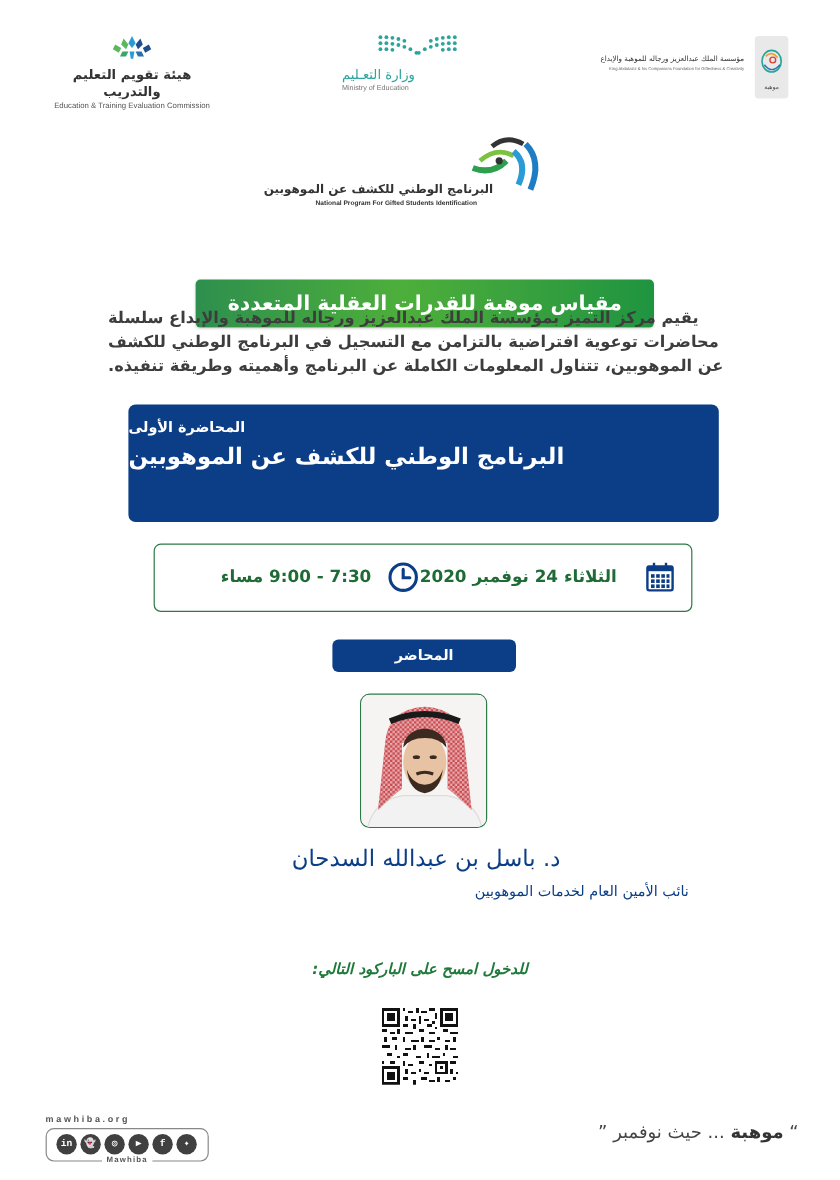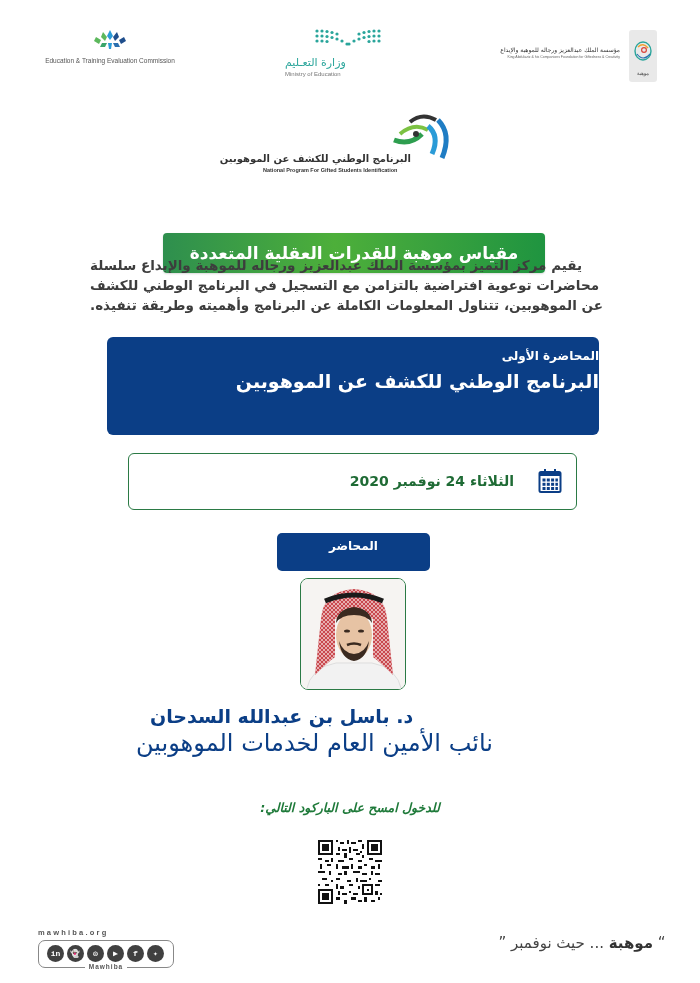--- a/index.html
+++ b/index.html
@@ -43,59 +43,59 @@
 
     
     .intro {
       left: 90px; top: 255px; width: 530px; direction: rtl; text-align: left;
       font-size: 13.5px; font-weight: bold; color: #3d3d3d; line-height: 20px;
     }
 
     
     .lecture-box {
       left: 107px; top: 337px; width: 492px; height: 98px;
-      background: #0b3e86; border-radius: 6px; color: #fff; direction: rtl; text-align: right;
+      background: #0b3e86; border-radius: 6px; color: #fff; direction: rtl; text-align: left;
     }
     .lecture-box .label { font-size: 12px; font-weight: bold; margin-top: 11px; line-height: 16px; }
     .lecture-box .topic { font-size: 19px; font-weight: bold; margin-top: 5px; line-height: 24px; }
     .lecture-box .desc { font-size: 12.5px; font-weight: bold; margin-top: 6px; line-height: 17px; }
 
     
     .datetime-box {
       left: 128px; top: 453px; width: 449px; height: 57px;
       border: 1.5px solid #2b7a45; border-radius: 6px; background: #fff;
     }
     .dt-date { position: absolute; right: 14px; top: 14px; display: flex; align-items: center; direction: rtl; gap: 24px; }
     .dt-date .txt { font-size: 14px; font-weight: bold; color: #1f6b35; }
     .dt-time { position: absolute; left: 55px; top: 14px; display: flex; align-items: center; direction: rtl; gap: 14px; }
     .dt-time .txt { font-size: 14px; font-weight: bold; color: #1f6b35; direction: rtl; }
     .cal-icon { width: 24px; height: 26px; position: relative; }
     .clock-icon { width: 26px; height: 26px; }
 
     
     .presenter-label {
-      left: 277px; top: 533px; width: 153px; height: 38px;
+      left: 277px; top: 533px; width: 153px; height: 27px;
       background: #0b3e86; border-radius: 5px; color: #fff; font-weight: bold; font-size: 12px;
       text-align: center; line-height: 27px; direction: rtl;
     }
 
     
     .photo-frame {
       left: 300px; top: 578px; width: 106px; height: 112px;
       border: 1.5px solid #2b7a45; border-radius: 8px; overflow: hidden; background: #fff;
     }
 
     
     .speaker-name {
-      left: 150px; top: 703px; width: 410px; direction: rtl; text-align: left;
-      font-size: 19px; font-weight: bold; color: #0b3e86; line-height: 26px;
+      left: 150px; top: 703px; width: 410px; direction: rtl; text-align: center;
+      font-size: 19px; font-weight: normal; color: #0b3e86; line-height: 26px;
     }
     .speaker-title {
-      left: 136px; top: 730px; width: 410px; direction: rtl; text-align: left;
-      font-size: 24px; color: #0b3e86; line-height: 26px;
+      left: 164px; top: 730px; width: 410px; direction: rtl; text-align: right;
+      font-size: 12px; color: #0b3e86; line-height: 26px;
     }
 
     .scan-label {
       left: 200px; top: 800px; width: 300px; direction: rtl; text-align: center;
       font-size: 12.5px; font-weight: bold; color: #1f7a3a; font-style: italic;
     }
 
     .qr { left: 318px; top: 840px; width: 64px; height: 64px; }
 
     
@@ -122,20 +122,21 @@
       <polygon points="20,2 23,8 20,12 17,8" fill="#2a9bd7"></polygon>
       <polygon points="13,4 17,9 15,13 11,9" fill="#5cb85c"></polygon>
       <polygon points="27,4 29,9 25,13 23,9" fill="#1f4e8c"></polygon>
       <polygon points="6,9 11,12 9,16 4,13" fill="#5cb85c"></polygon>
       <polygon points="34,9 36,13 31,16 29,12" fill="#1f4e8c"></polygon>
       <polygon points="12,15 17,15 15,19 10,19" fill="#3aa56b"></polygon>
       <polygon points="23,15 28,15 30,19 25,19" fill="#2a6fb0"></polygon>
       <polygon points="18,15 22,15 21,21 19,21" fill="#2a9bd7"></polygon>
     </svg>
   </div>
+  <div class="ar">هيئة تقويم التعليم والتدريب</div>
   <div class="en">Education &amp; Training Evaluation Commission</div>
 </div>
 
 <div class="abs logo-moe">
   <svg class="dots" width="70" height="20" viewBox="0 0 70 20">
     <g fill="#2aa59b">
       <circle cx="4" cy="3" r="1.6"></circle>
         <circle cx="9" cy="3" r="1.6"></circle>
         <circle cx="14" cy="3.5" r="1.6"></circle>
         <circle cx="19" cy="4.5" r="1.6"></circle>
@@ -227,20 +228,27 @@
             <rect x="13.1" y="14.8" width="3" height="3"></rect>
             <rect x="17.4" y="14.8" width="2.5" height="3"></rect>
           <rect x="4.5" y="19" width="3" height="3"></rect>
             <rect x="8.8" y="19" width="3" height="3"></rect>
             <rect x="13.1" y="19" width="3" height="3"></rect>
             <rect x="17.4" y="19" width="2.5" height="3"></rect>
         </g>
       </svg>
     </div>
     <span class="txt">الثلاثاء 24 نوفمبر 2020</span>
+  </div>
+  <div class="dt-time">
+    <svg class="clock-icon" viewBox="0 0 26 26">
+      <circle cx="13" cy="13" r="11" fill="none" stroke="#0b3e86" stroke-width="2.6"></circle>
+      <path d="M13 6.5 V13.5 H18.5" fill="none" stroke="#0b3e86" stroke-width="2.6" stroke-linecap="round"></path>
+    </svg>
+    <span class="txt">7:30 - 9:00 مساء</span>
   </div>
 </div>
 
 <div class="abs presenter-label">المحاضر</div>
 
 <div class="abs photo-frame">
   <svg width="106" height="112" viewBox="0 0 106 112">
     <rect width="106" height="112" fill="#f6f4f2"></rect>
 
     <path d="M5 112 Q10 88 35 84 L71 84 Q96 88 101 112 Z" fill="#f2f2f2" stroke="#ddd"></path>

